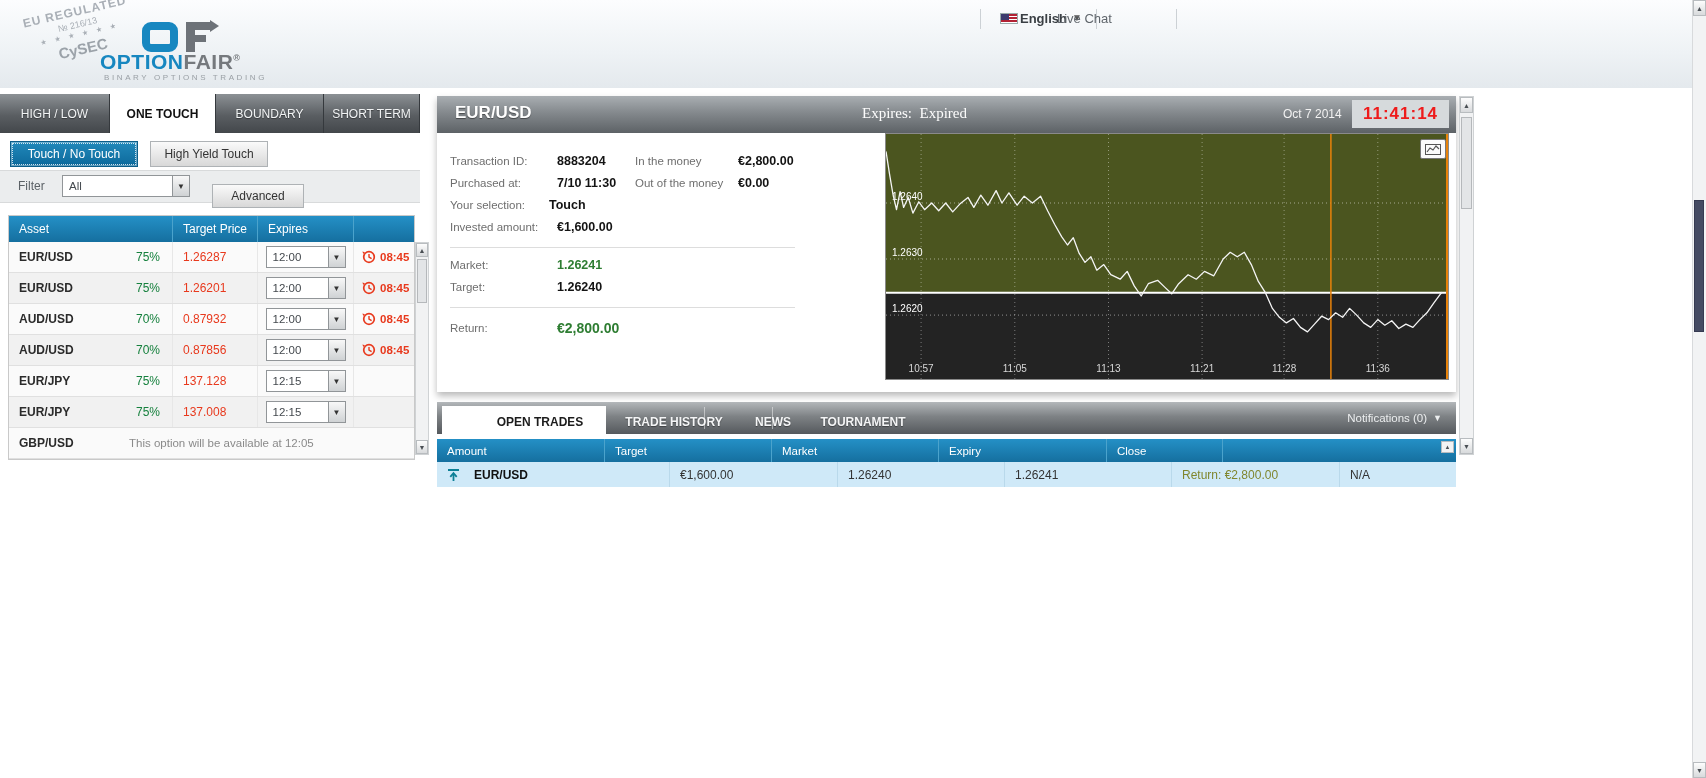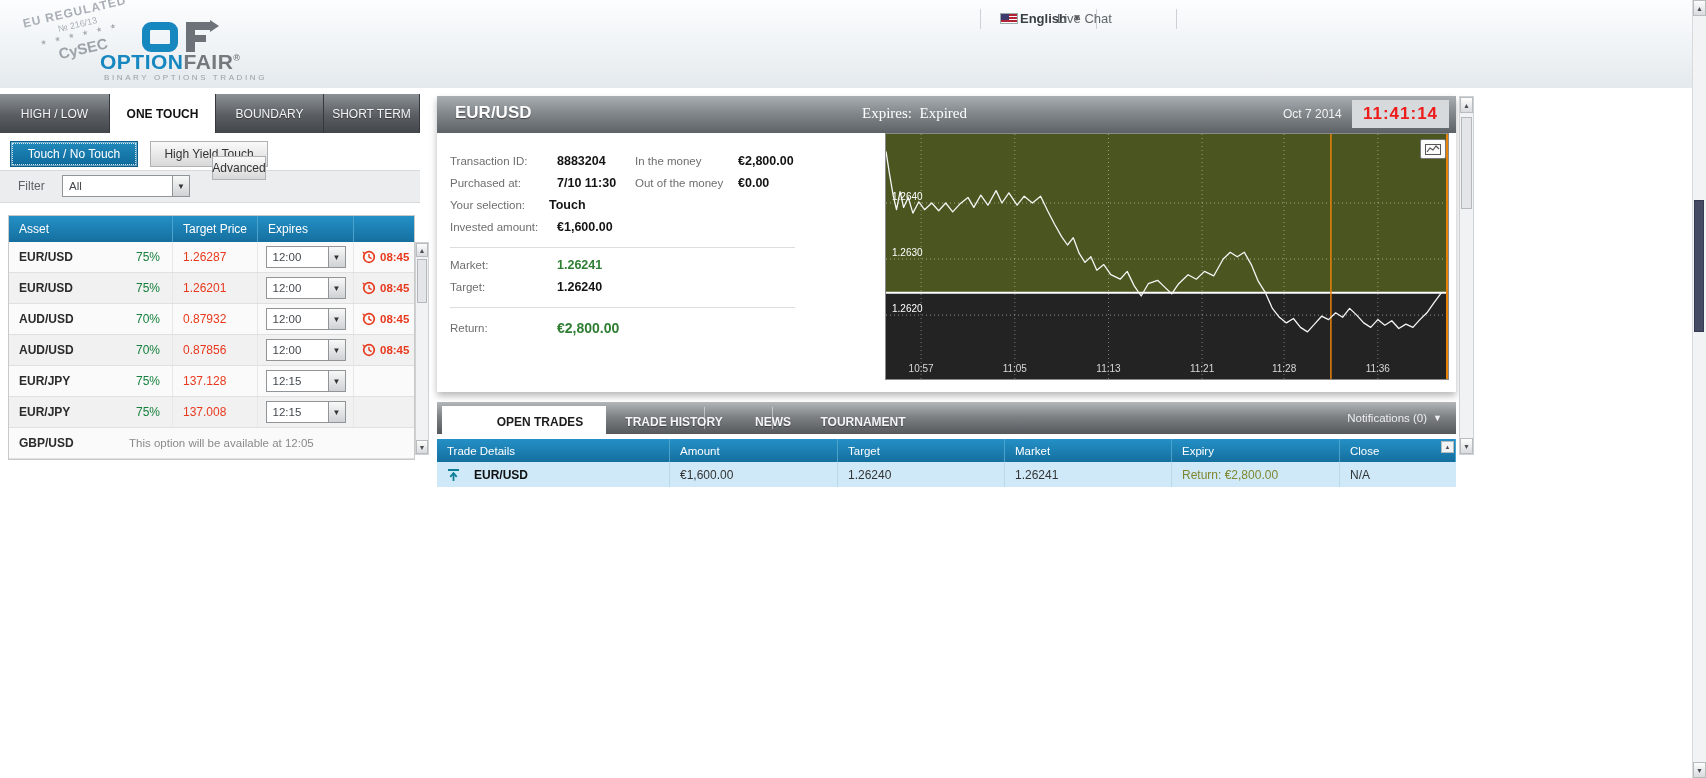--- a/index.html
+++ b/index.html
@@ -49,21 +49,21 @@
 
   .btn-blue{left:10px;top:141px;width:128px;height:26px;background:linear-gradient(#2189bb,#0d699b);border:1px solid #0a5c88;box-shadow:inset 0 0 0 1px rgba(255,255,255,.35);color:#fff;font-size:12px;display:flex;align-items:center;justify-content:center;box-sizing:border-box;outline:1px dotted rgba(255,255,255,.8);outline-offset:-3px;cursor:pointer;}
   .btn-silver{background:linear-gradient(#fafafa,#d8d8d8);border:1px solid #aeb2b5;color:#333;font-size:12px;display:flex;align-items:center;justify-content:center;box-sizing:border-box;cursor:pointer;}
   #btn-hyt{left:150px;top:141px;width:118px;height:26px;}
   #filter-band{left:0;top:170px;width:420px;height:33px;background:#ebedee;border-top:1px solid #d8dadb;border-bottom:1px solid #d8dadb;box-sizing:border-box;}
   #filter-label{left:18px;top:179px;font-size:12px;color:#5b6166;}
   .select{display:inline-flex;background:#fff;border:1px solid #919598;height:22px;box-sizing:border-box;align-items:center;cursor:pointer;}
   .select .sel-val{flex:1;font-size:11.5px;color:#44494e;padding-left:6px;}
   .select .sel-btn{width:17px;height:100%;background:linear-gradient(#f8f8f8,#cfd2d4);border-left:1px solid #919598;display:flex;align-items:center;justify-content:center;font-size:8px;color:#333;box-sizing:border-box;}
   #filter-select{left:62px;top:175px;width:128px;}
-  #btn-advanced{left:212px;top:156px;width:54px;height:24px;}
+  #btn-advanced{left:212px;top:184px;width:92px;height:24px;}
 
   #asset-table{left:8px;top:215px;width:405px;border:1px solid #c9c9c9;box-sizing:content-box;background:#fff;}
   #asset-head{display:flex;height:26px;background:linear-gradient(#2490c6,#156f9f);color:#fff;font-size:12px;}
   #asset-head .hc{display:flex;align-items:center;padding-left:10px;box-sizing:border-box;border-right:1px solid #4ba3cc;}
   #asset-head .hc:last-child{border-right:none;}
   .asset-row{display:flex;height:30px;border-bottom:1px solid #e0e0e0;align-items:center;background:#fafafa;font-size:12px;cursor:pointer;}
   .asset-row:nth-child(even){background:#f1f1f1;}
   .asset-row .c{height:100%;display:flex;align-items:center;box-sizing:border-box;border-right:1px solid #e7e7e7;}
   .asset-row .c:last-child{border-right:none;}
   .a-name{font-weight:bold;color:#2b2b2b;padding-left:10px;flex:1;}
@@ -381,21 +381,20 @@
       <div class="b-sep" style="left: 137px;"></div>
       <div class="b-tab" style="left: 143px; width: 124px;">TRADE HISTORY</div>
       <div class="b-sep" style="left: 267px;"></div>
       <div class="b-tab" style="left: 273px; width: 62px;">NEWS</div>
       <div class="b-sep" style="left: 335px;"></div>
       <div class="b-tab" style="left: 341px; width: 106px;">TOURNAMENT</div>
     </div>
 
   <div id="bottom-table" class="abs">
     <div id="bt-head">
-        <div class="hc" style="width: 233px;">Trade Details</div>
         <div class="hc" style="width: 168px;">Amount</div>
         <div class="hc" style="width: 167px;">Target</div>
         <div class="hc" style="width: 167px;">Market</div>
         <div class="hc" style="width: 168px;">Expiry</div>
         <div class="hc" style="width: 116px;">Close</div>
         <div id="bt-scroll-up">▲</div>
       </div>
     <div id="bt-rows">
         <div class="bt-row">
           <span class="c" style="width:233px">

